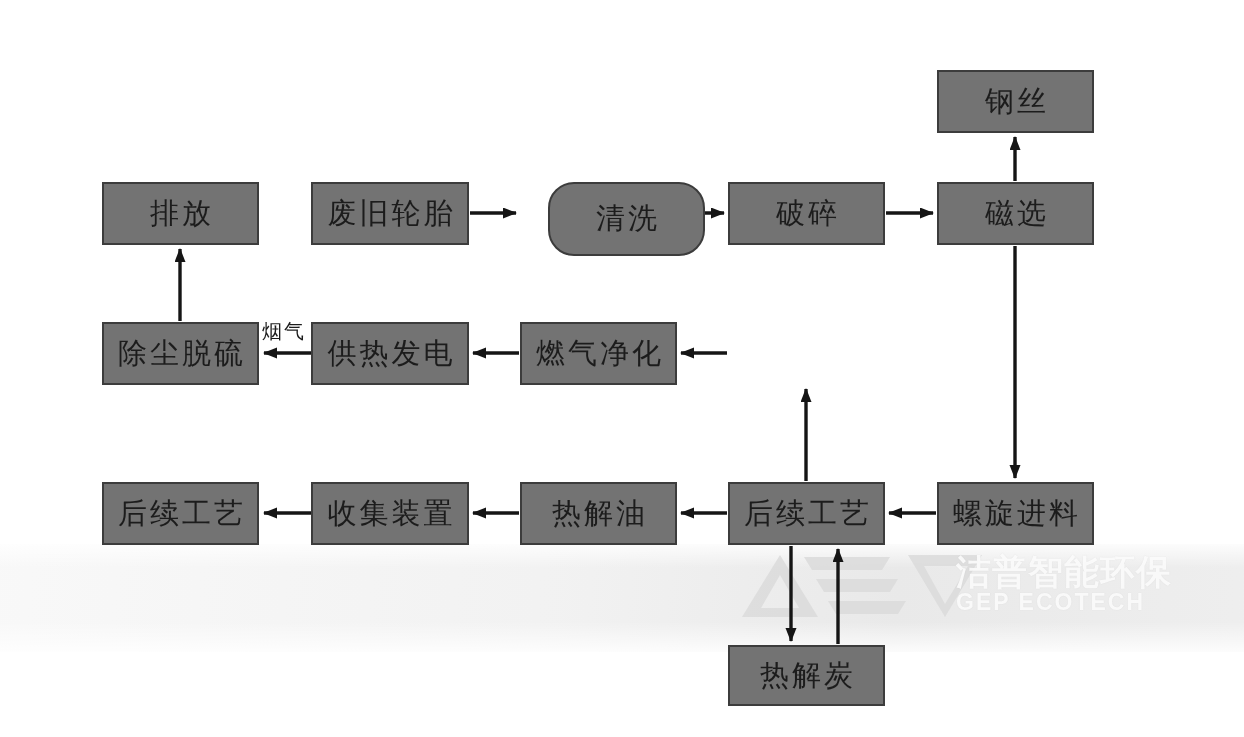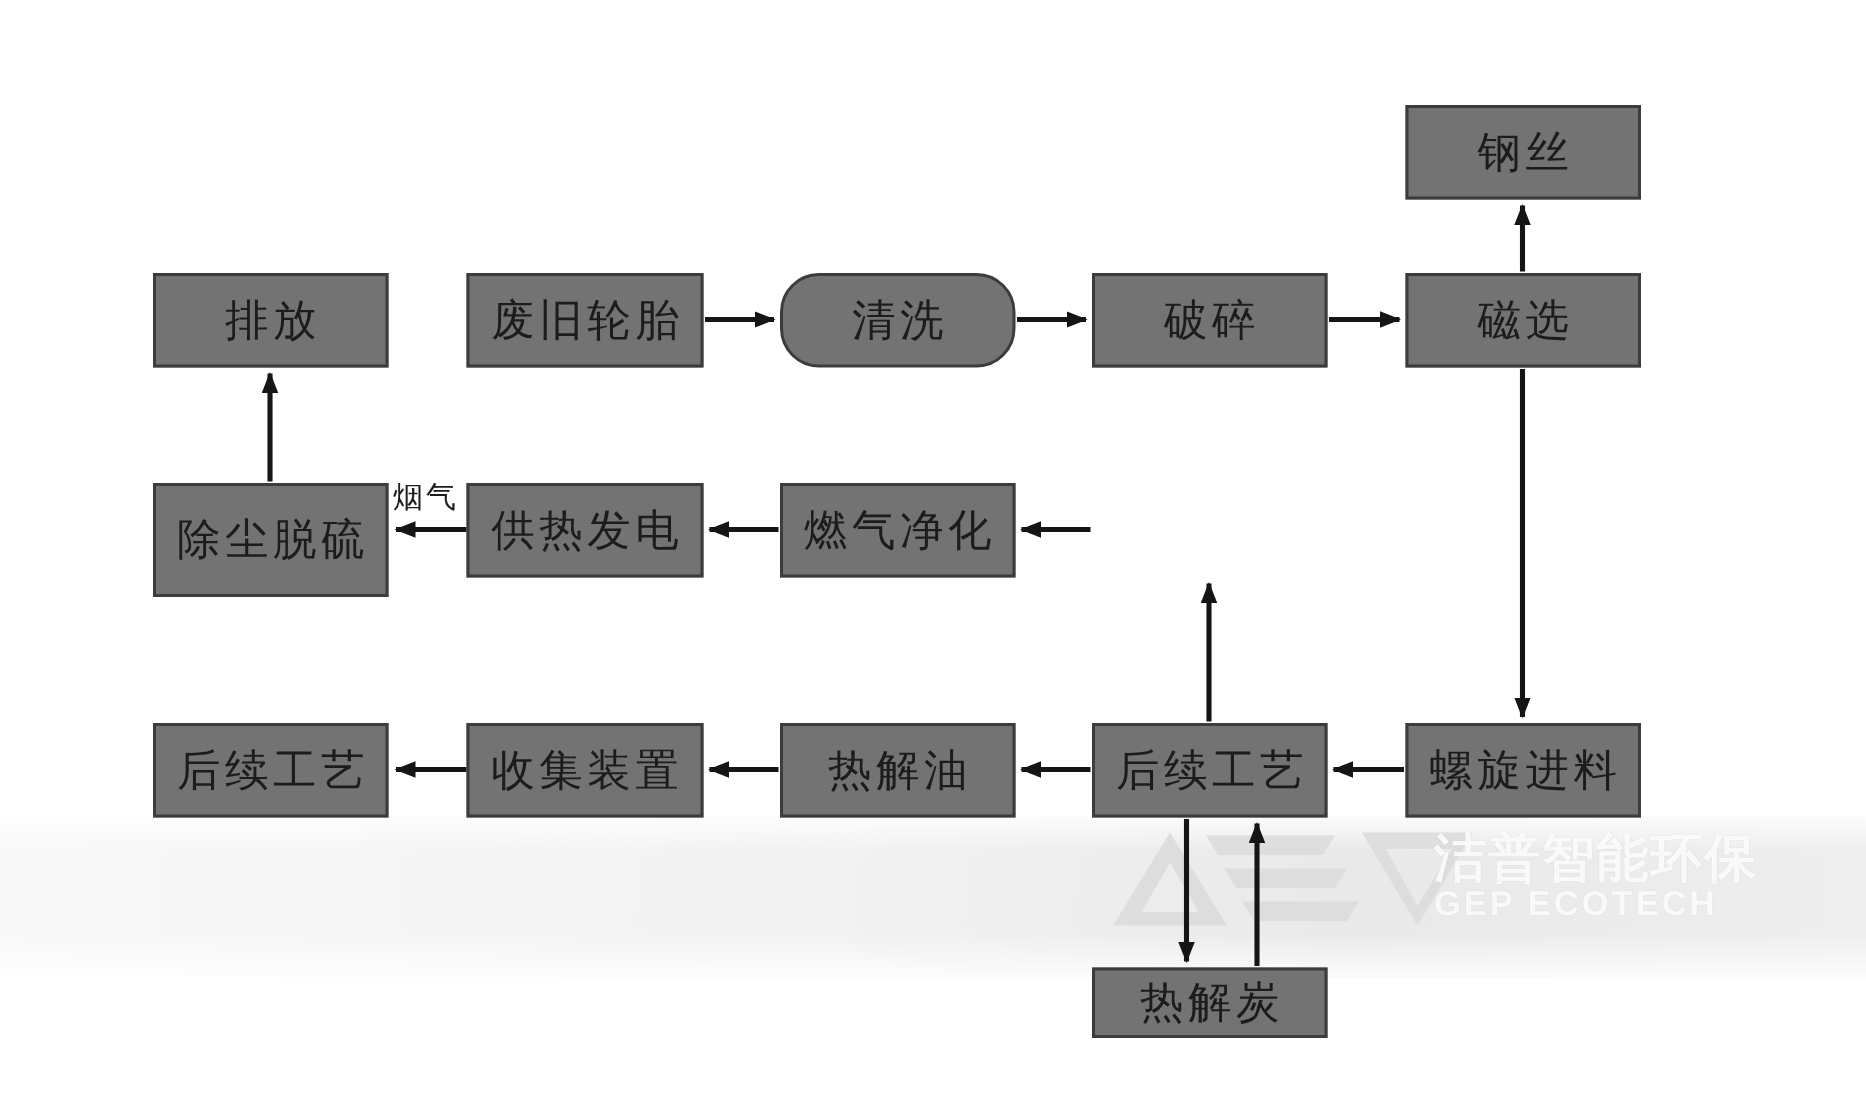--- a/index.html
+++ b/index.html
@@ -119,31 +119,31 @@
   <div class="node" style="left:937px; top:70px;  width:157px; height:63px;">
       <span>钢丝</span>
     </div>
 
   <div class="node" style="left:102px; top:182px; width:157px; height:63px;">
       <span>排放</span>
     </div>
   <div class="node" style="left:311px; top:182px; width:158px; height:63px;">
       <span>废旧轮胎</span>
     </div>
-  <div class="node" style="left:520px; top:182px; width:157px; height:63px;border-radius:26px;">
+  <div class="node" style="left:548px; top:182px; width:157px; height:74px;border-radius:26px;">
       <span>清洗</span>
     </div>
   <div class="node" style="left:728px; top:182px; width:157px; height:63px;">
       <span>破碎</span>
     </div>
   <div class="node" style="left:937px; top:182px; width:157px; height:63px;">
       <span>磁选</span>
     </div>
 
-  <div class="node" style="left:102px; top:322px; width:157px; height:76px;">
+  <div class="node" style="left:102px; top:322px; width:157px; height:63px;">
       <span>除尘脱硫</span>
     </div>
   <div class="node" style="left:311px; top:322px; width:158px; height:63px;">
       <span>供热发电</span>
     </div>
   <div class="node" style="left:520px; top:322px; width:157px; height:63px;">
       <span>燃气净化</span>
     </div>
 
   <div class="node" style="left:102px; top:482px; width:157px; height:63px;">
@@ -155,19 +155,19 @@
   <div class="node" style="left:520px; top:482px; width:157px; height:63px;">
       <span>热解油</span>
     </div>
   <div class="node" style="left:728px; top:482px; width:157px; height:63px;">
       <span>后续工艺</span>
     </div>
   <div class="node" style="left:937px; top:482px; width:157px; height:63px;">
       <span>螺旋进料</span>
     </div>
 
-  <div class="node" style="left:728px; top:645px; width:157px; height:47px;">
+  <div class="node" style="left:728px; top:645px; width:157px; height:61px;">
       <span>热解炭</span>
     </div>
 
   <div id="flue-gas-label" class="edge-label">烟气</div>
 
 </div>
 
 </body></html>

